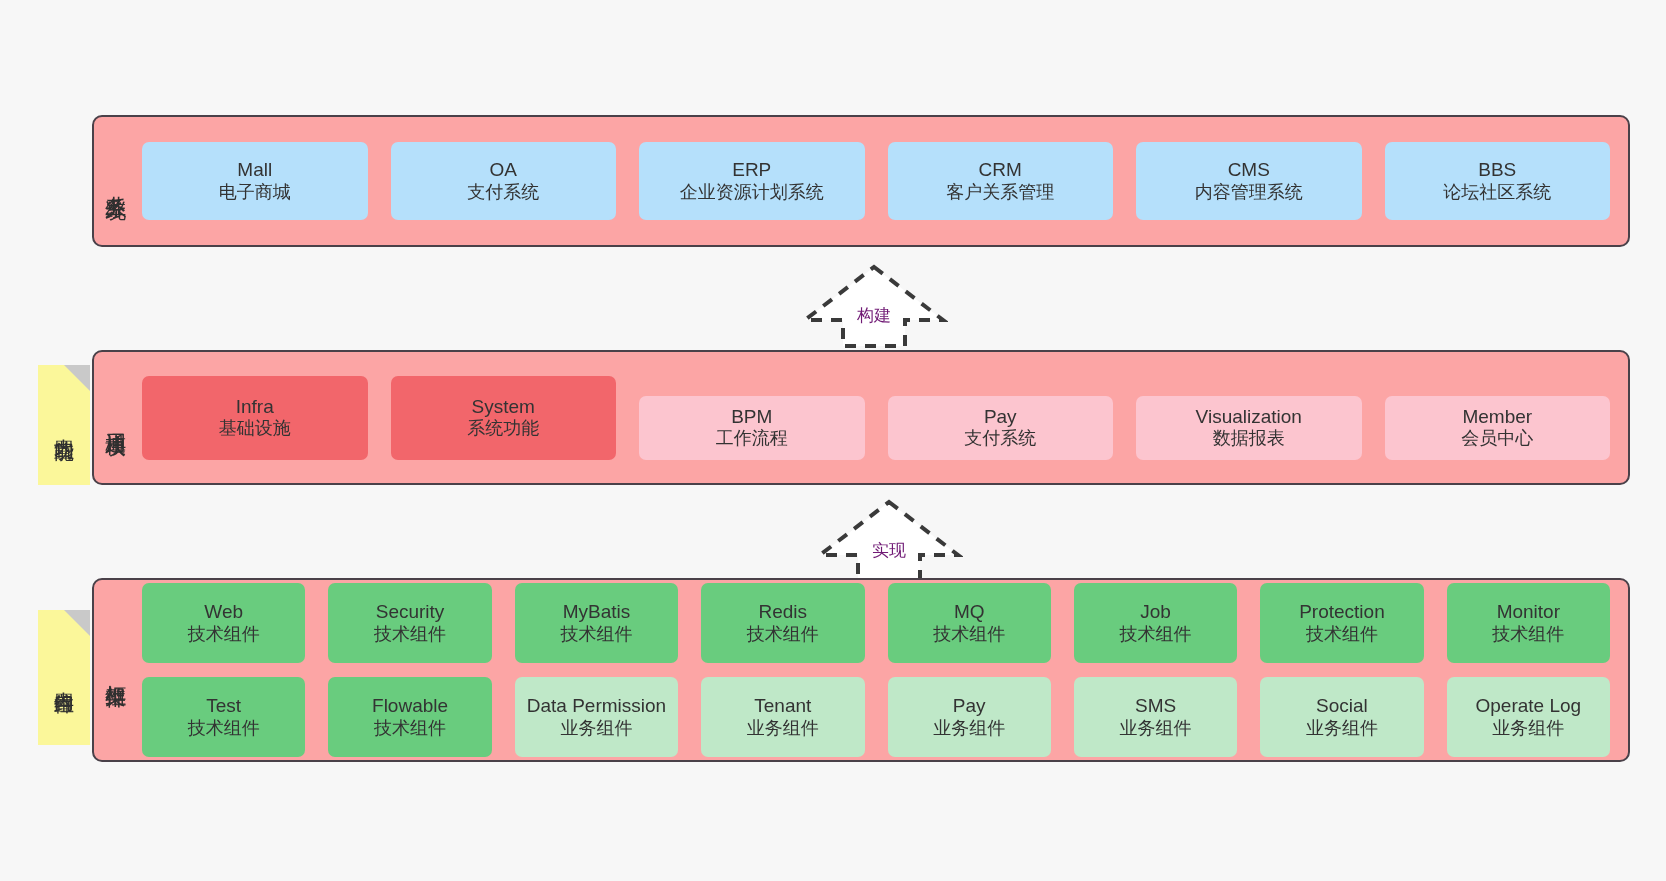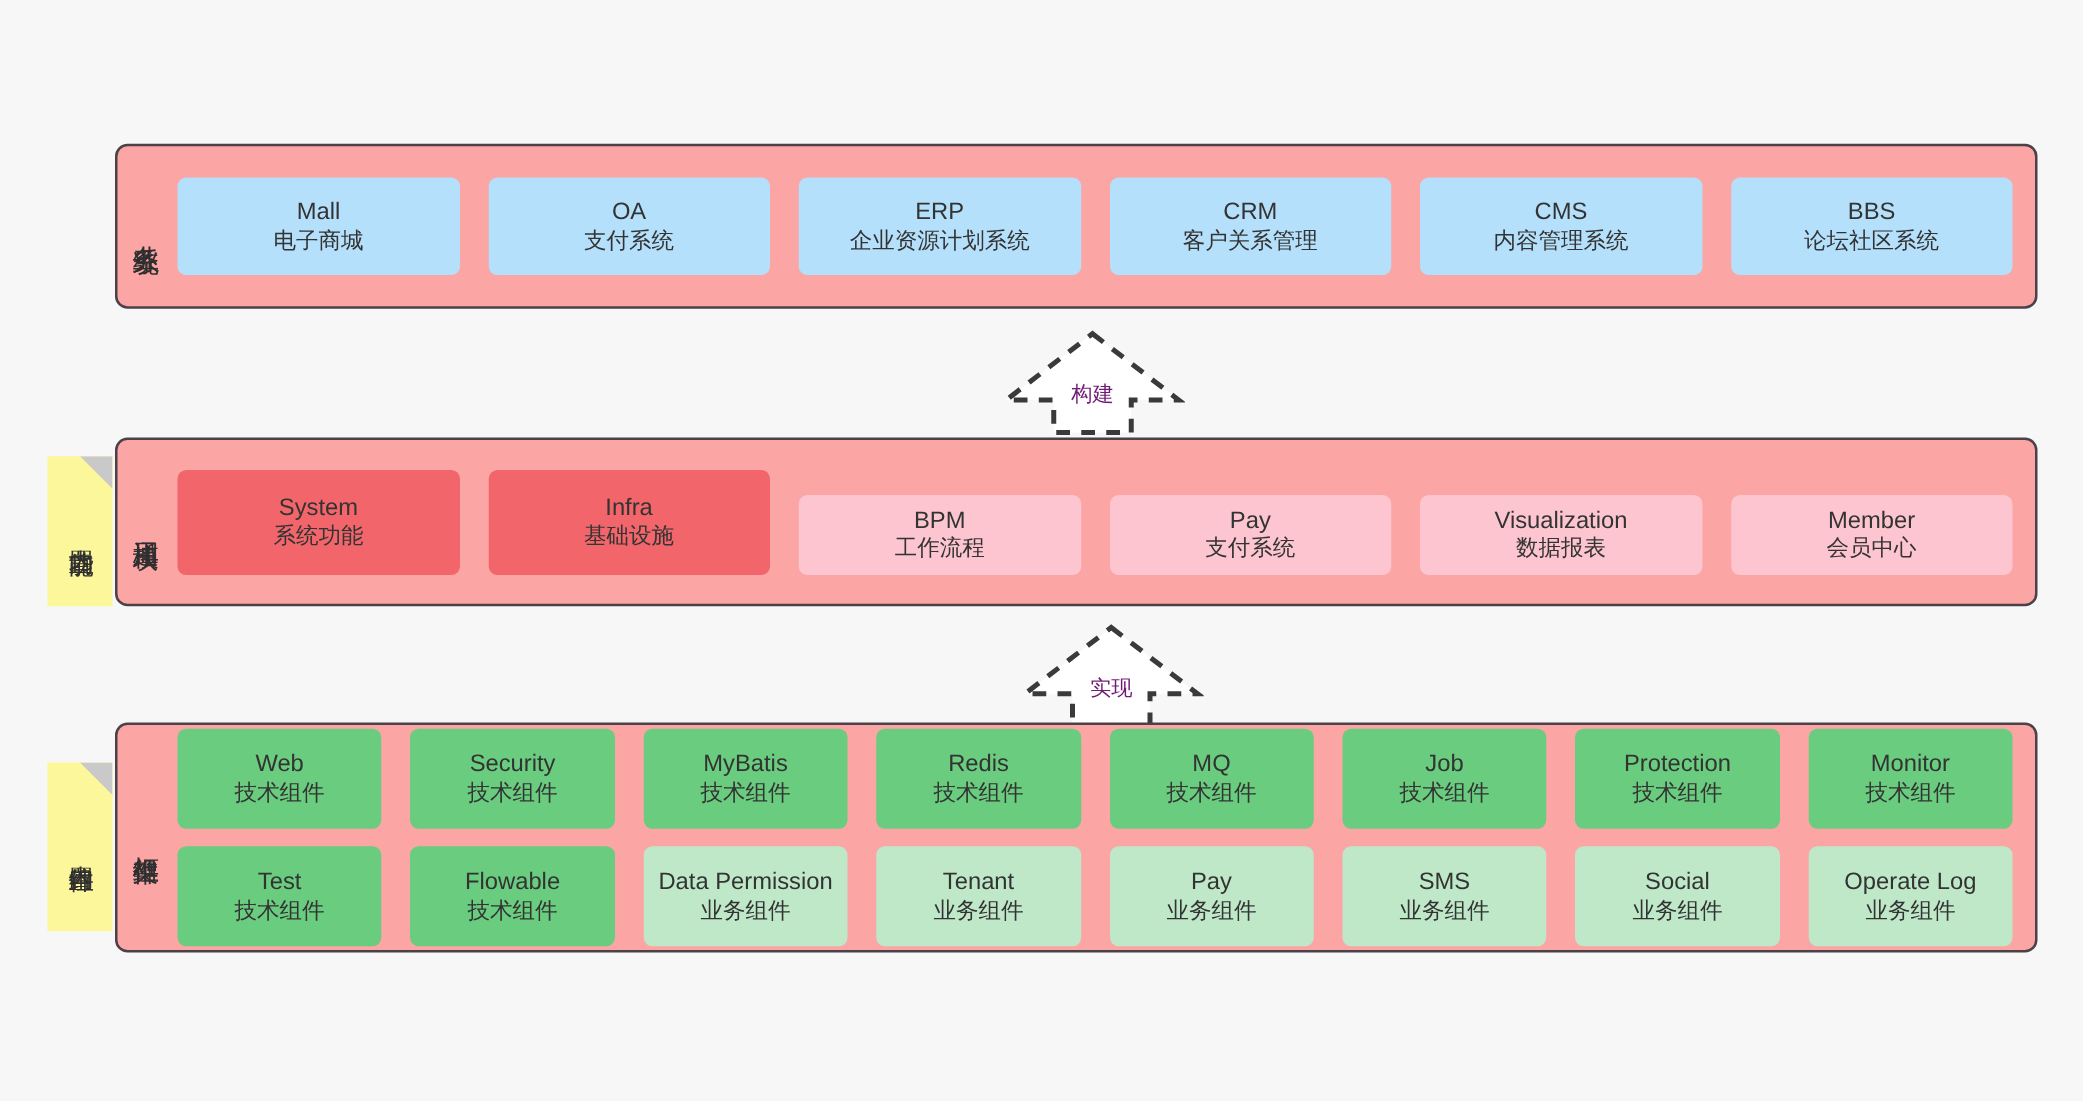--- a/index.html
+++ b/index.html
@@ -180,26 +180,26 @@
 
   <div class="note" style="left:38px; top:365px; height:120px;">
     <span>内置功能</span>
   </div>
 
   <div class="section" id="sec-modules" style="left:92px; top:350px; width:1538px; height:135px;">
     <div class="section-label">通用模块</div>
     <div class="section-body">
       <div class="row h-mod">
         <div class="card c-red">
+          <span class="t1">Infra</span>
+          <span class="t2">基础设施</span>
+        </div>
+        <div class="card c-red">
           <span class="t1">System</span>
           <span class="t2">系统功能</span>
-        </div>
-        <div class="card c-red">
-          <span class="t1">Infra</span>
-          <span class="t2">基础设施</span>
         </div>
         <div class="card c-pink">
           <span class="t1">BPM</span>
           <span class="t2">工作流程</span>
         </div>
         <div class="card c-pink">
           <span class="t1">Pay</span>
           <span class="t2">支付系统</span>
         </div>
         <div class="card c-pink">

